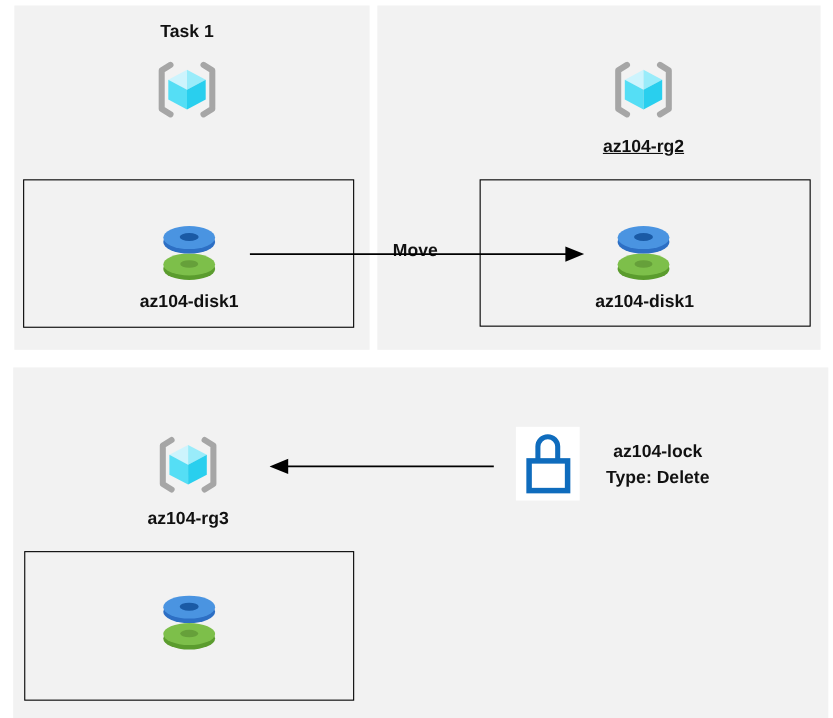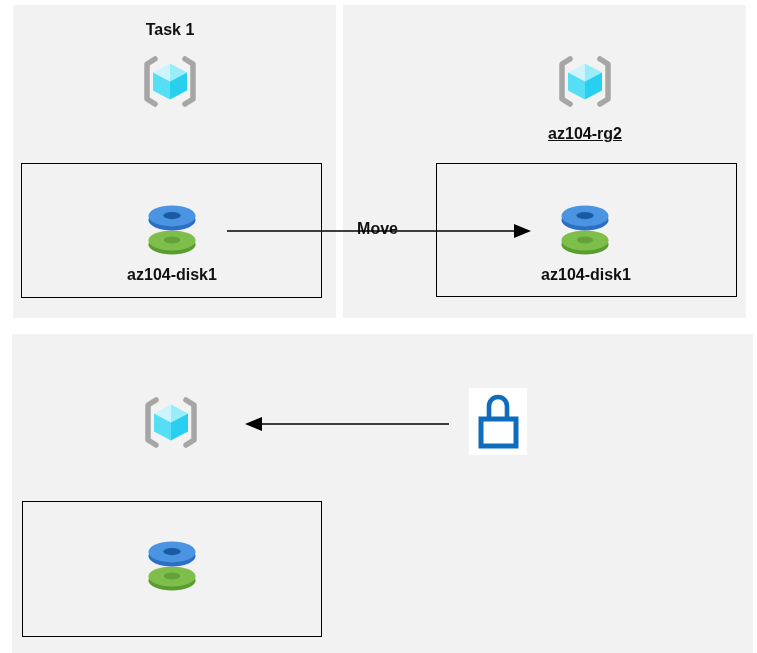--- a/index.html
+++ b/index.html
@@ -109,20 +109,21 @@
 
   <svg class="abs" style="left:141px; top:396px;" width="60" height="53" viewBox="0 0 60 52">
     <path class="bracket" d="M15,3.5 L7,8.5 L7,43.5 L15,48.5"></path>
     <path class="bracket" d="M45,3.5 L53,8.5 L53,43.5 L45,48.5"></path>
     <polygon class="cube-tl" points="30,8 13,17 30,26"></polygon>
     <polygon class="cube-tr" points="30,8 47,17 30,26"></polygon>
     <polygon class="cube-bl" points="13,17 30,26 30,44 13,35"></polygon>
     <polygon class="cube-br" points="47,17 30,26 30,44 47,35"></polygon>
   </svg>
 
+  <div class="label" style="left:91px; top:463px; width:160px;">az104-rg3</div>
 
   <div class="box" style="left:22px; top:501px; width:300px; height:136px;"></div>
 
   <svg class="abs" style="left:143px; top:537px;" width="58" height="58" viewBox="0 0 64 64">
     <ellipse class="disk-green-side" cx="32" cy="48" rx="26" ry="11"></ellipse>
     <ellipse class="disk-green-top" cx="32" cy="43.5" rx="26" ry="11"></ellipse>
     <ellipse class="disk-green-hole" cx="32" cy="43" rx="9" ry="3.8"></ellipse>
     <ellipse class="disk-blue-side" cx="32" cy="21" rx="26" ry="11.5"></ellipse>
     <ellipse class="disk-blue-top" cx="32" cy="16.5" rx="26" ry="11.5"></ellipse>
     <ellipse class="disk-blue-hole" cx="32" cy="16" rx="9.5" ry="4"></ellipse>
@@ -134,14 +135,18 @@
     <polygon class="arrow-head" points="17,3 17,17 0,10"></polygon>
   </svg>
 
   <div class="lock-plate" style="left:469px; top:388px; width:58px; height:67px;">
     <svg width="58" height="67" viewBox="0 0 58 67">
       <path class="lock-stroke" d="M20,31 V18 a9,9 0 0 1 18,0 V31"></path>
       <rect class="lock-body" x="12" y="31" width="35" height="27"></rect>
     </svg>
   </div>
 
+  <div class="lock-text" style="left:528px; top:399px; width:140px;">
+    <div>az104-lock</div>
+    <div>Type: Delete</div>
+  </div>
 
 </div>
 
 </body></html>

